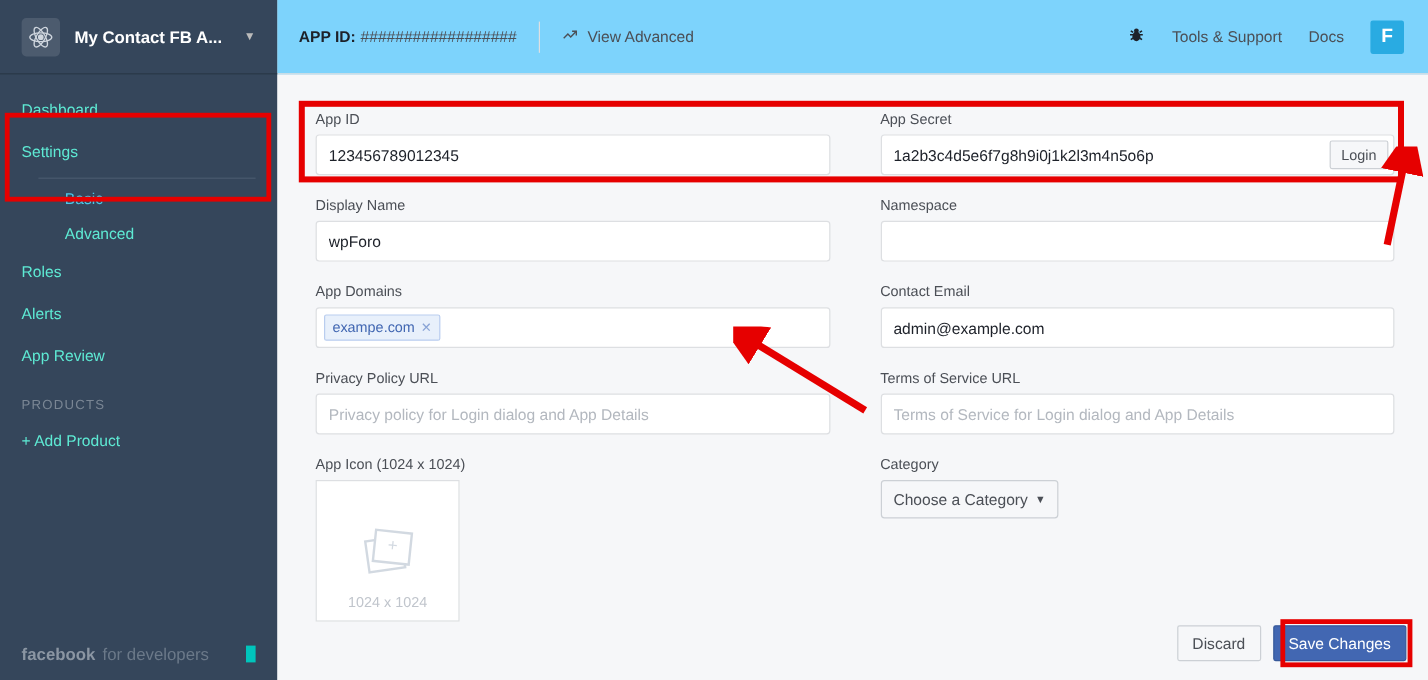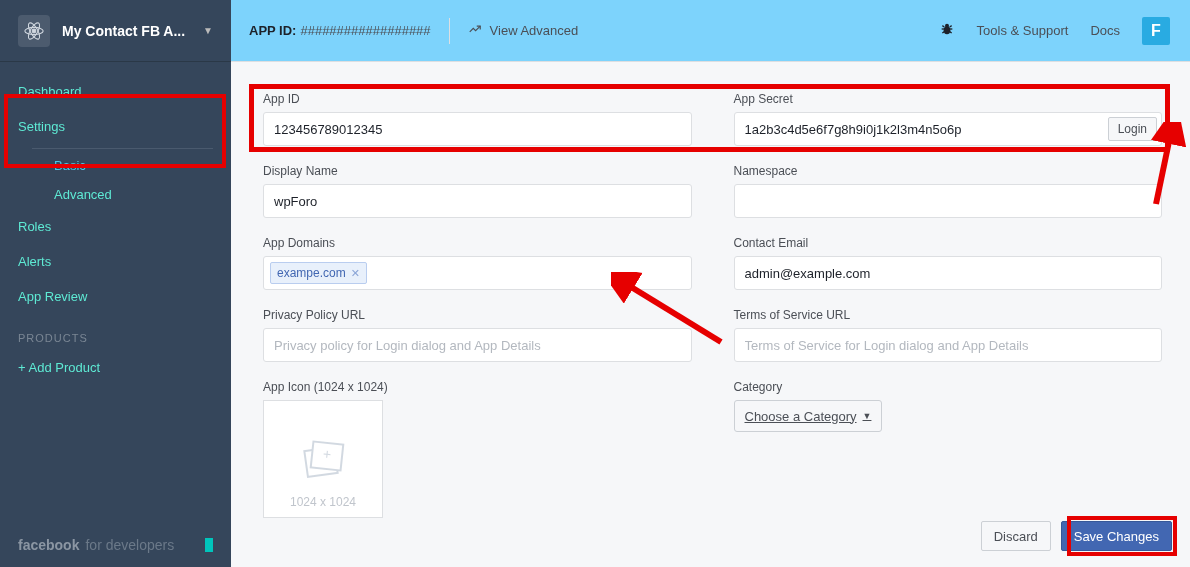--- a/index.html
+++ b/index.html
@@ -42,21 +42,21 @@
 .text-input { height: 34px; border: 1px solid #dddfe2; border-radius: 3px; padding: 0 10px; font-size: 13px; color: #1d2129; background: #fff; width: 100%; }
 .text-input::placeholder { color: #b3b8bf; }
 .secret-wrap { position: relative; }
 .show-btn { position: absolute; right: 5px; top: 5px; height: 24px; padding: 0 9px; background: #f6f7f9; border: 1px solid #ccd0d5; border-radius: 2px; font-size: 12px; color: #4b4f56; cursor: pointer; }
 .domains-input { height: 34px; border: 1px solid #dddfe2; border-radius: 3px; padding: 4px 6px; display: flex; align-items: center; background: #fff; }
 .token { background: #e8f0fb; border: 1px solid #b9cdef; color: #4267b2; font-size: 12px; padding: 3px 6px; border-radius: 2px; display: flex; align-items: center; gap: 5px; }
 .token-x { color: #8aa4d6; cursor: pointer; font-size: 11px; }
 .icon-upload { width: 120px; height: 118px; border: 1px solid #dddfe2; background: #fff; display: flex; flex-direction: column; align-items: center; justify-content: center; position: relative; }
 .icon-upload .placeholder-svg { opacity: 0.5; }
 .icon-upload .size-hint { position: absolute; bottom: 8px; color: #c0c5cc; font-size: 12px; }
-.category-select { height: 32px; border: 1px solid #ccd0d5; background: #f6f7f9; border-radius: 3px; padding: 0 10px; font-size: 13px; color: #4b4f56; display: flex; align-items: center; gap: 6px; cursor: pointer; width: fit-content; text-decoration: underline; }
+.category-select { height: 32px; border: 1px solid #ccd0d5; background: #f6f7f9; border-radius: 3px; padding: 0 10px; font-size: 13px; color: #4b4f56; display: flex; align-items: center; gap: 6px; cursor: pointer; width: fit-content; }
 
 .row1-highlight { position: absolute; left: 18px; top: 22px; right: 20px; height: 68px; border: 5px solid #e60000; pointer-events: none; z-index: 6; }
 
 .actions-bar { position: absolute; right: 18px; bottom: 10px; height: 42px; display: flex; align-items: center; gap: 10px; }
 .discard-btn { height: 30px; padding: 0 12px; background: #f6f7f9; border: 1px solid #ccd0d5; border-radius: 2px; font-size: 13px; color: #4b4f56; cursor: pointer; }
 .save-btn { height: 30px; padding: 0 12px; background: #4267b2; border: 1px solid #365899; border-radius: 2px; font-size: 13px; color: #fff; cursor: pointer; }
 .save-highlight { position: absolute; right: -5px; top: -5px; width: 110px; height: 40px; border: 4px solid #e60000; pointer-events: none; }
 
 .red-arrow { position: absolute; pointer-events: none; z-index: 10; }
 </style>

